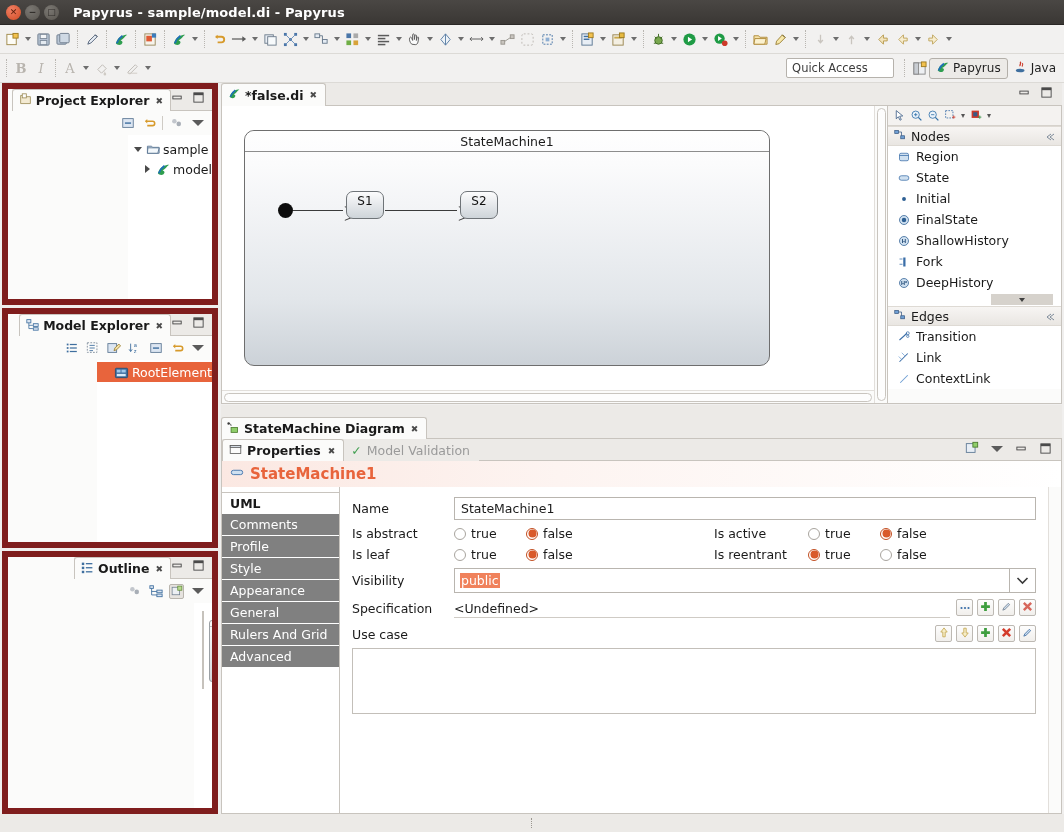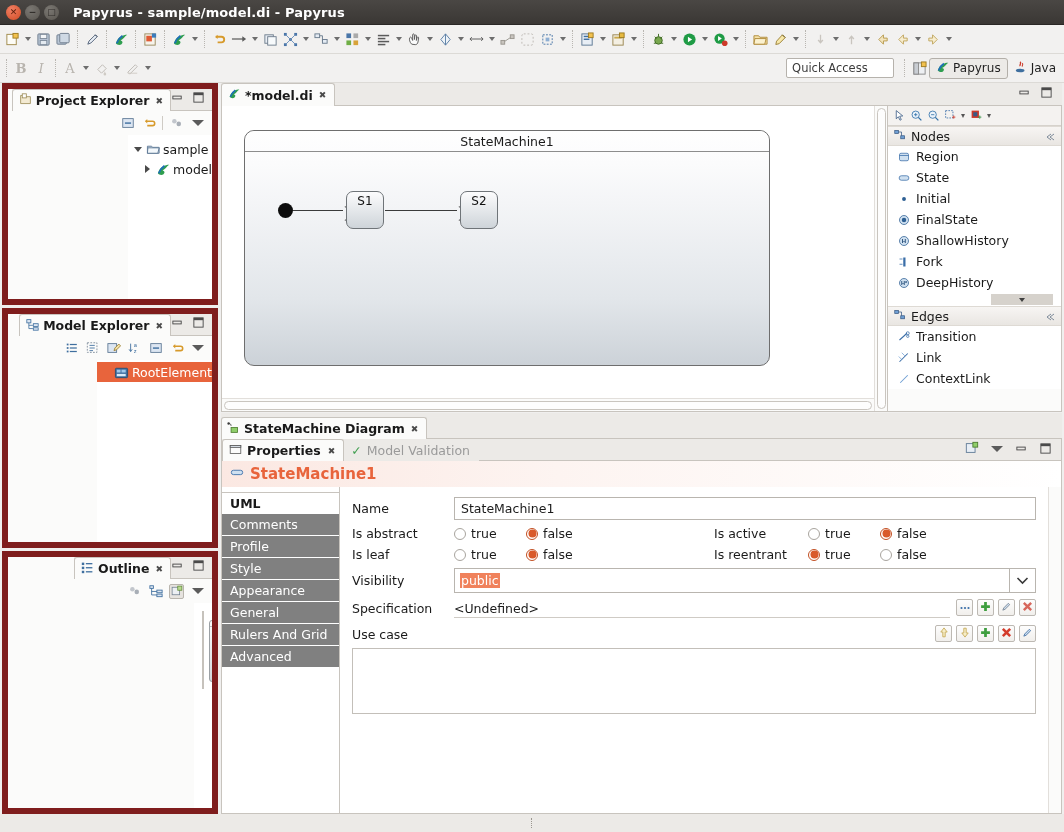--- a/index.html
+++ b/index.html
@@ -151,21 +151,21 @@
   }
   .sm-title {
     height: 21px; border-bottom: 1px solid #8d8d8d;
     display: flex; align-items: center; justify-content: center;
     font-size: 12.5px; color: #1a1a1a;
     background: linear-gradient(#fefefe, #fcfcfd);
     border-top-left-radius: 10px; border-top-right-radius: 10px;
   }
   .init-node { position: absolute; left: 33px; top: 72px; width: 15px; height: 15px; border-radius: 50%; background: #0d0d0d; }
   .state-box {
-    position: absolute; width: 38px; height: 38px; border: 1px solid #6f7478; border-radius: 7px;
+    position: absolute; width: 38px; height: 28px; border: 1px solid #6f7478; border-radius: 7px;
     background: linear-gradient(#fcfcfd, #ced4d9);
     display: flex; align-items: flex-start; justify-content: center;
     font-size: 12px; color: #111; padding-top: 2px;
   }
   .s1 { left: 101px; top: 60px; }
   .s2 { left: 215px; top: 60px; }
   .edge { position: absolute; height: 1px; background: #3b3b3b; top: 79px; }
   .edge.e1 { left: 48px; width: 50px; }
   .edge.e2 { left: 140px; width: 72px; }
   .arrowhead { position: absolute; width: 0; height: 0; top: 74px;
@@ -200,21 +200,21 @@
   }
   .pal-section .sp { flex: 1 1 auto; }
   .pal-items { background: #ffffff; overflow: hidden; }
   .pal-item { height: 21px; display: flex; align-items: center; gap: 5px; padding-left: 8px; font-size: 12.5px; color: #1a1a1a; }
   .pal-ico { width: 15px; height: 15px; display: flex; align-items: center; justify-content: center; }
   .pal-scrollrow { position: relative; height: 13px; background: #ffffff; }
   .pal-scrollbtn { position: absolute; right: 8px; top: 1px; width: 62px; height: 11px; background: #d6d2cc; display: flex; align-items: center; justify-content: center; }
   .pal-scrollbtn::after { content: ""; border-left: 3px solid transparent; border-right: 3px solid transparent; border-top: 4px solid #3f3f3f; }
 
   
-  .dia-tabrow { display: flex; align-items: flex-end; height: 26px; background: #eceae7; margin-top: 1px; }
+  .dia-tabrow { display: flex; align-items: flex-end; height: 34px; background: #eceae7; margin-top: 1px; }
   .dia-tab {
     display: flex; align-items: center; gap: 4px; height: 22px; padding: 0 8px 0 5px;
     background: #fbfbfa; border: 1px solid #c8c4be; border-bottom: none;
     border-top-left-radius: 3px; border-top-right-radius: 3px;
     font-size: 12.5px; font-weight: bold; color: #1a1a1a; white-space: nowrap;
   }
   .dia-tabrow .dt-spacer { flex: 1 1 auto; height: 22px; border-bottom: 1px solid #c8c4be; }
 
   
   .props-view { flex: 0 0 375px; display: flex; flex-direction: column; border: 1px solid #c8c4be; border-top: none; background: #fbfbfa; min-height: 0; }
@@ -857,21 +857,21 @@
 
       <div class="editor-wrap">
         <div class="editor-tabrow">
           <div class="editor-tab">
             <span>
               <svg width="13" height="13" viewBox="0 0 16 16">
                   <path d="M2 12c2-7 8-9 12-9-3 2-4 5-7 6 2 .5 3 2 1 4-2 1.5-5 .5-6-1z" fill="#2f9e4f"></path>
                   <path d="M9 4c-3 2-5 5-6 8" stroke="#1e6fb8" stroke-width="2" fill="none"></path>
                 </svg>
             </span>
-            <span>*model.di</span>
+            <span>*false.di</span>
             <span class="tab-x">✖</span>
           </div>
           <div class="et-spacer">
             <span>
               <svg width="13" height="13" viewBox="0 0 14 14">
                   <rect x="2" y="5.5" width="9" height="3" fill="none" stroke="#4a4a4a"></rect>
                 </svg>
             </span>
             <span>
               <svg width="13" height="13" viewBox="0 0 14 14">

